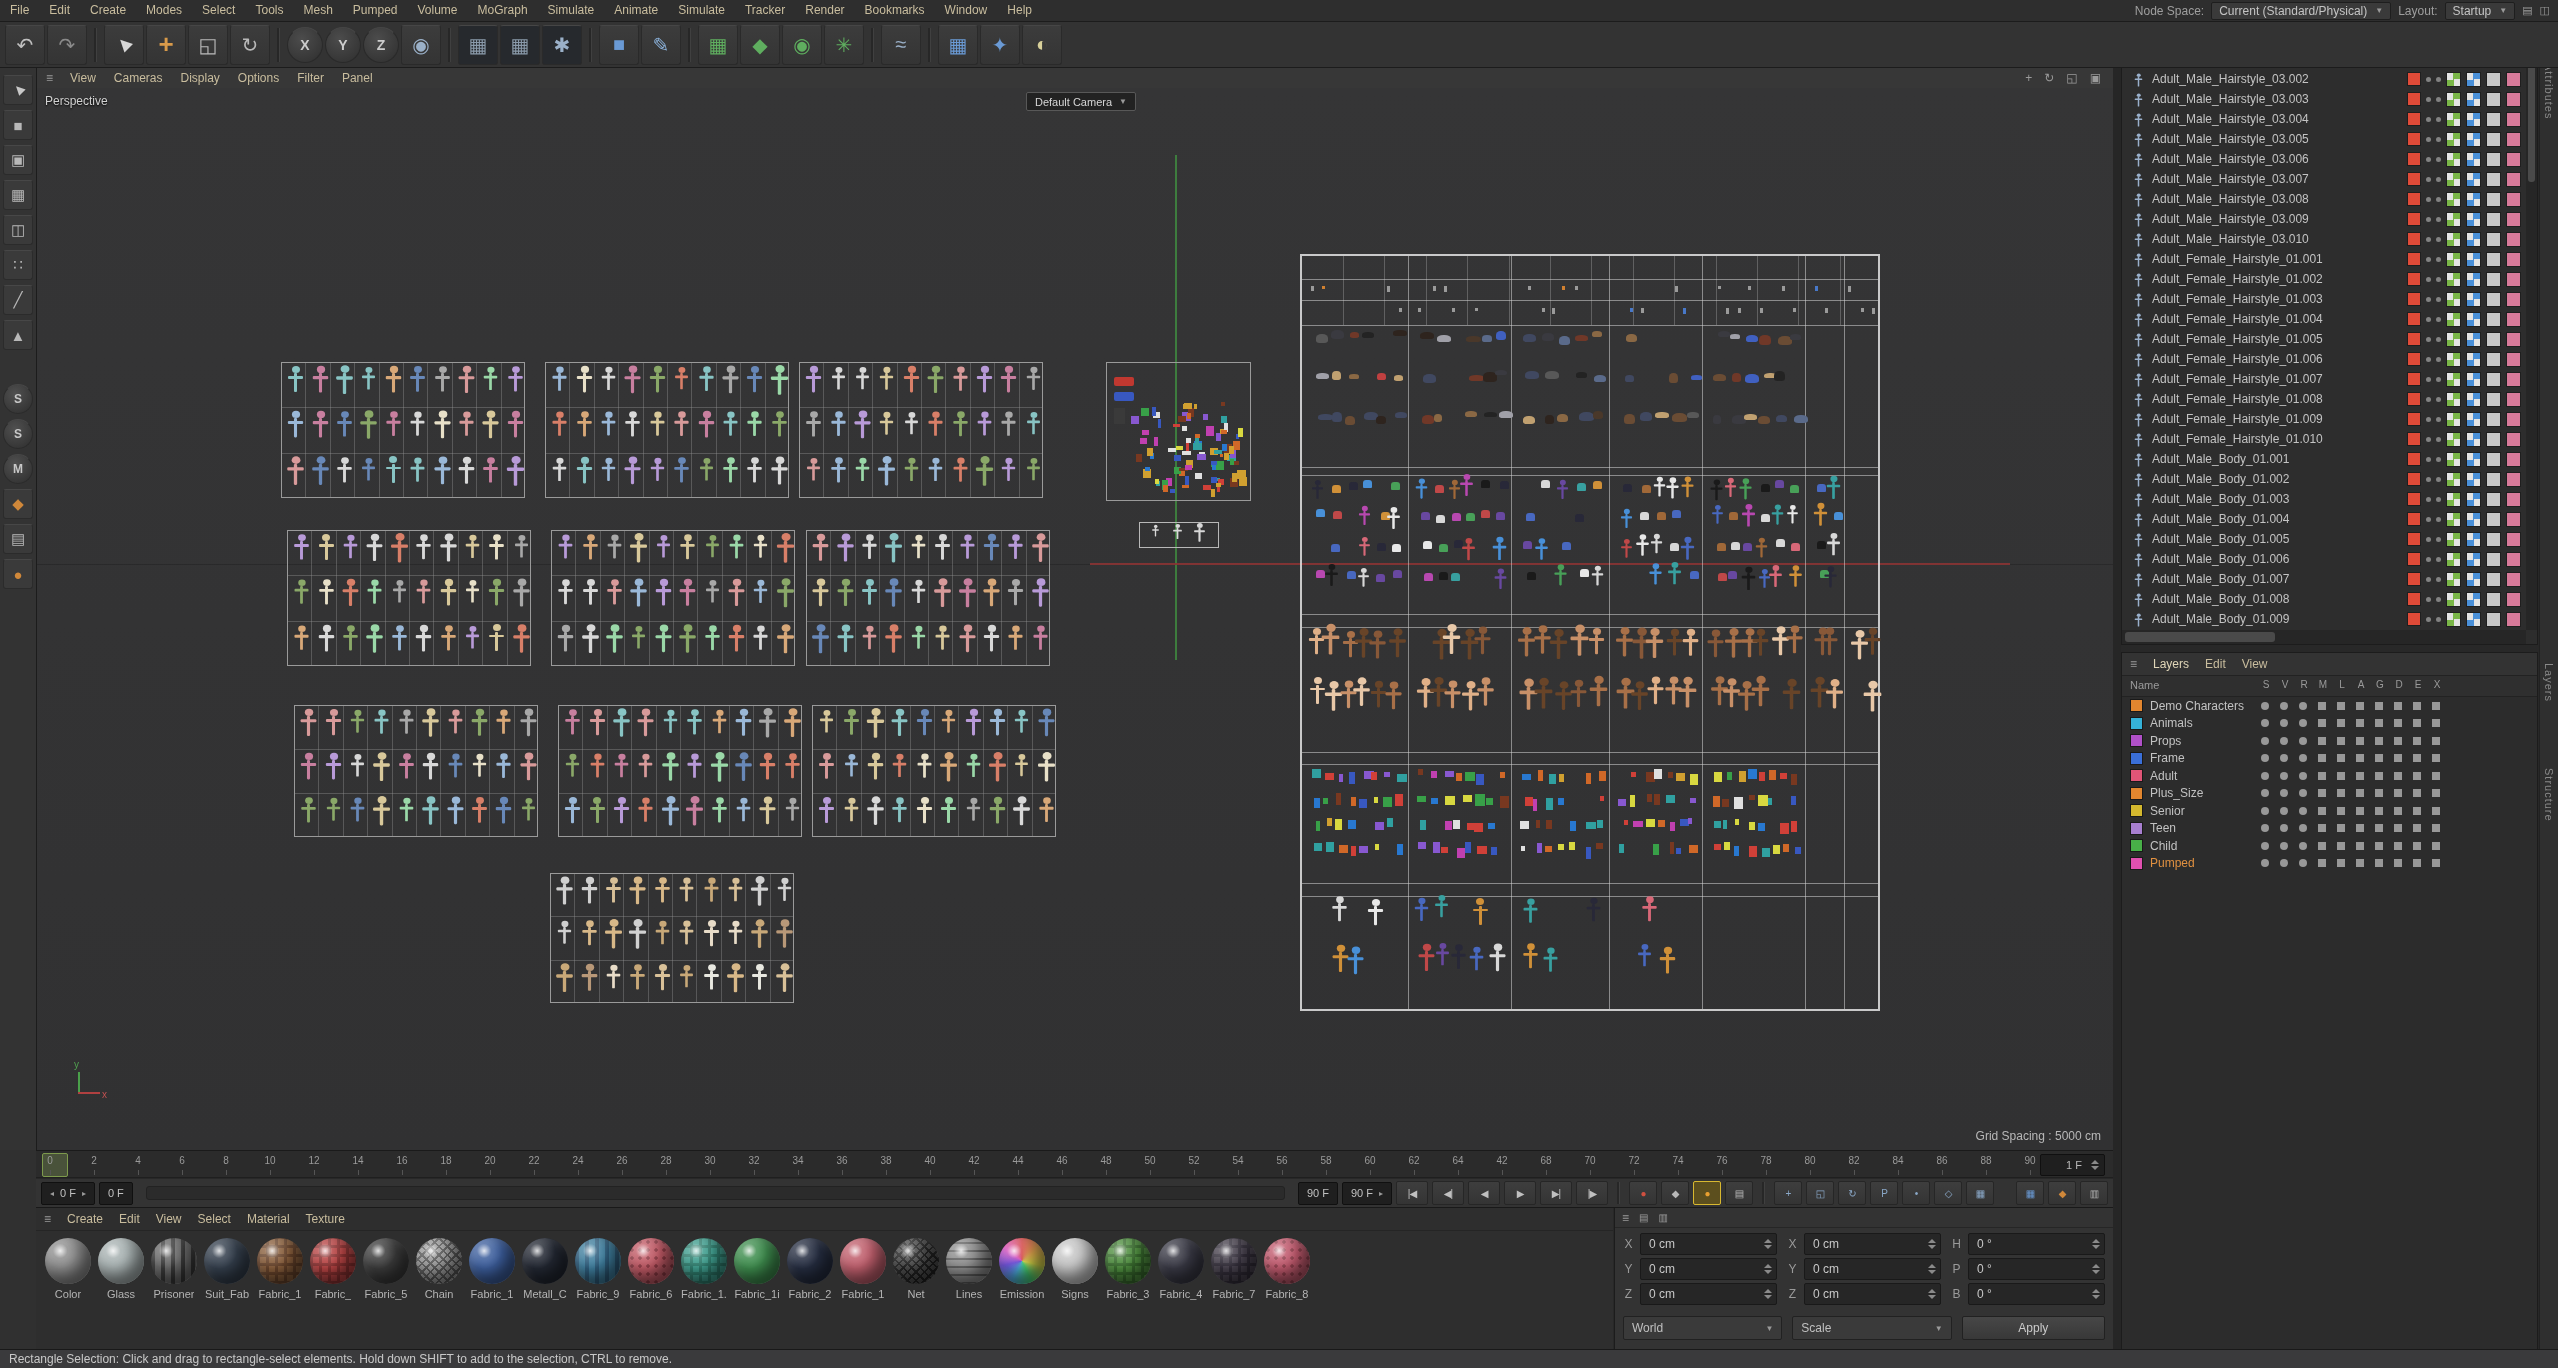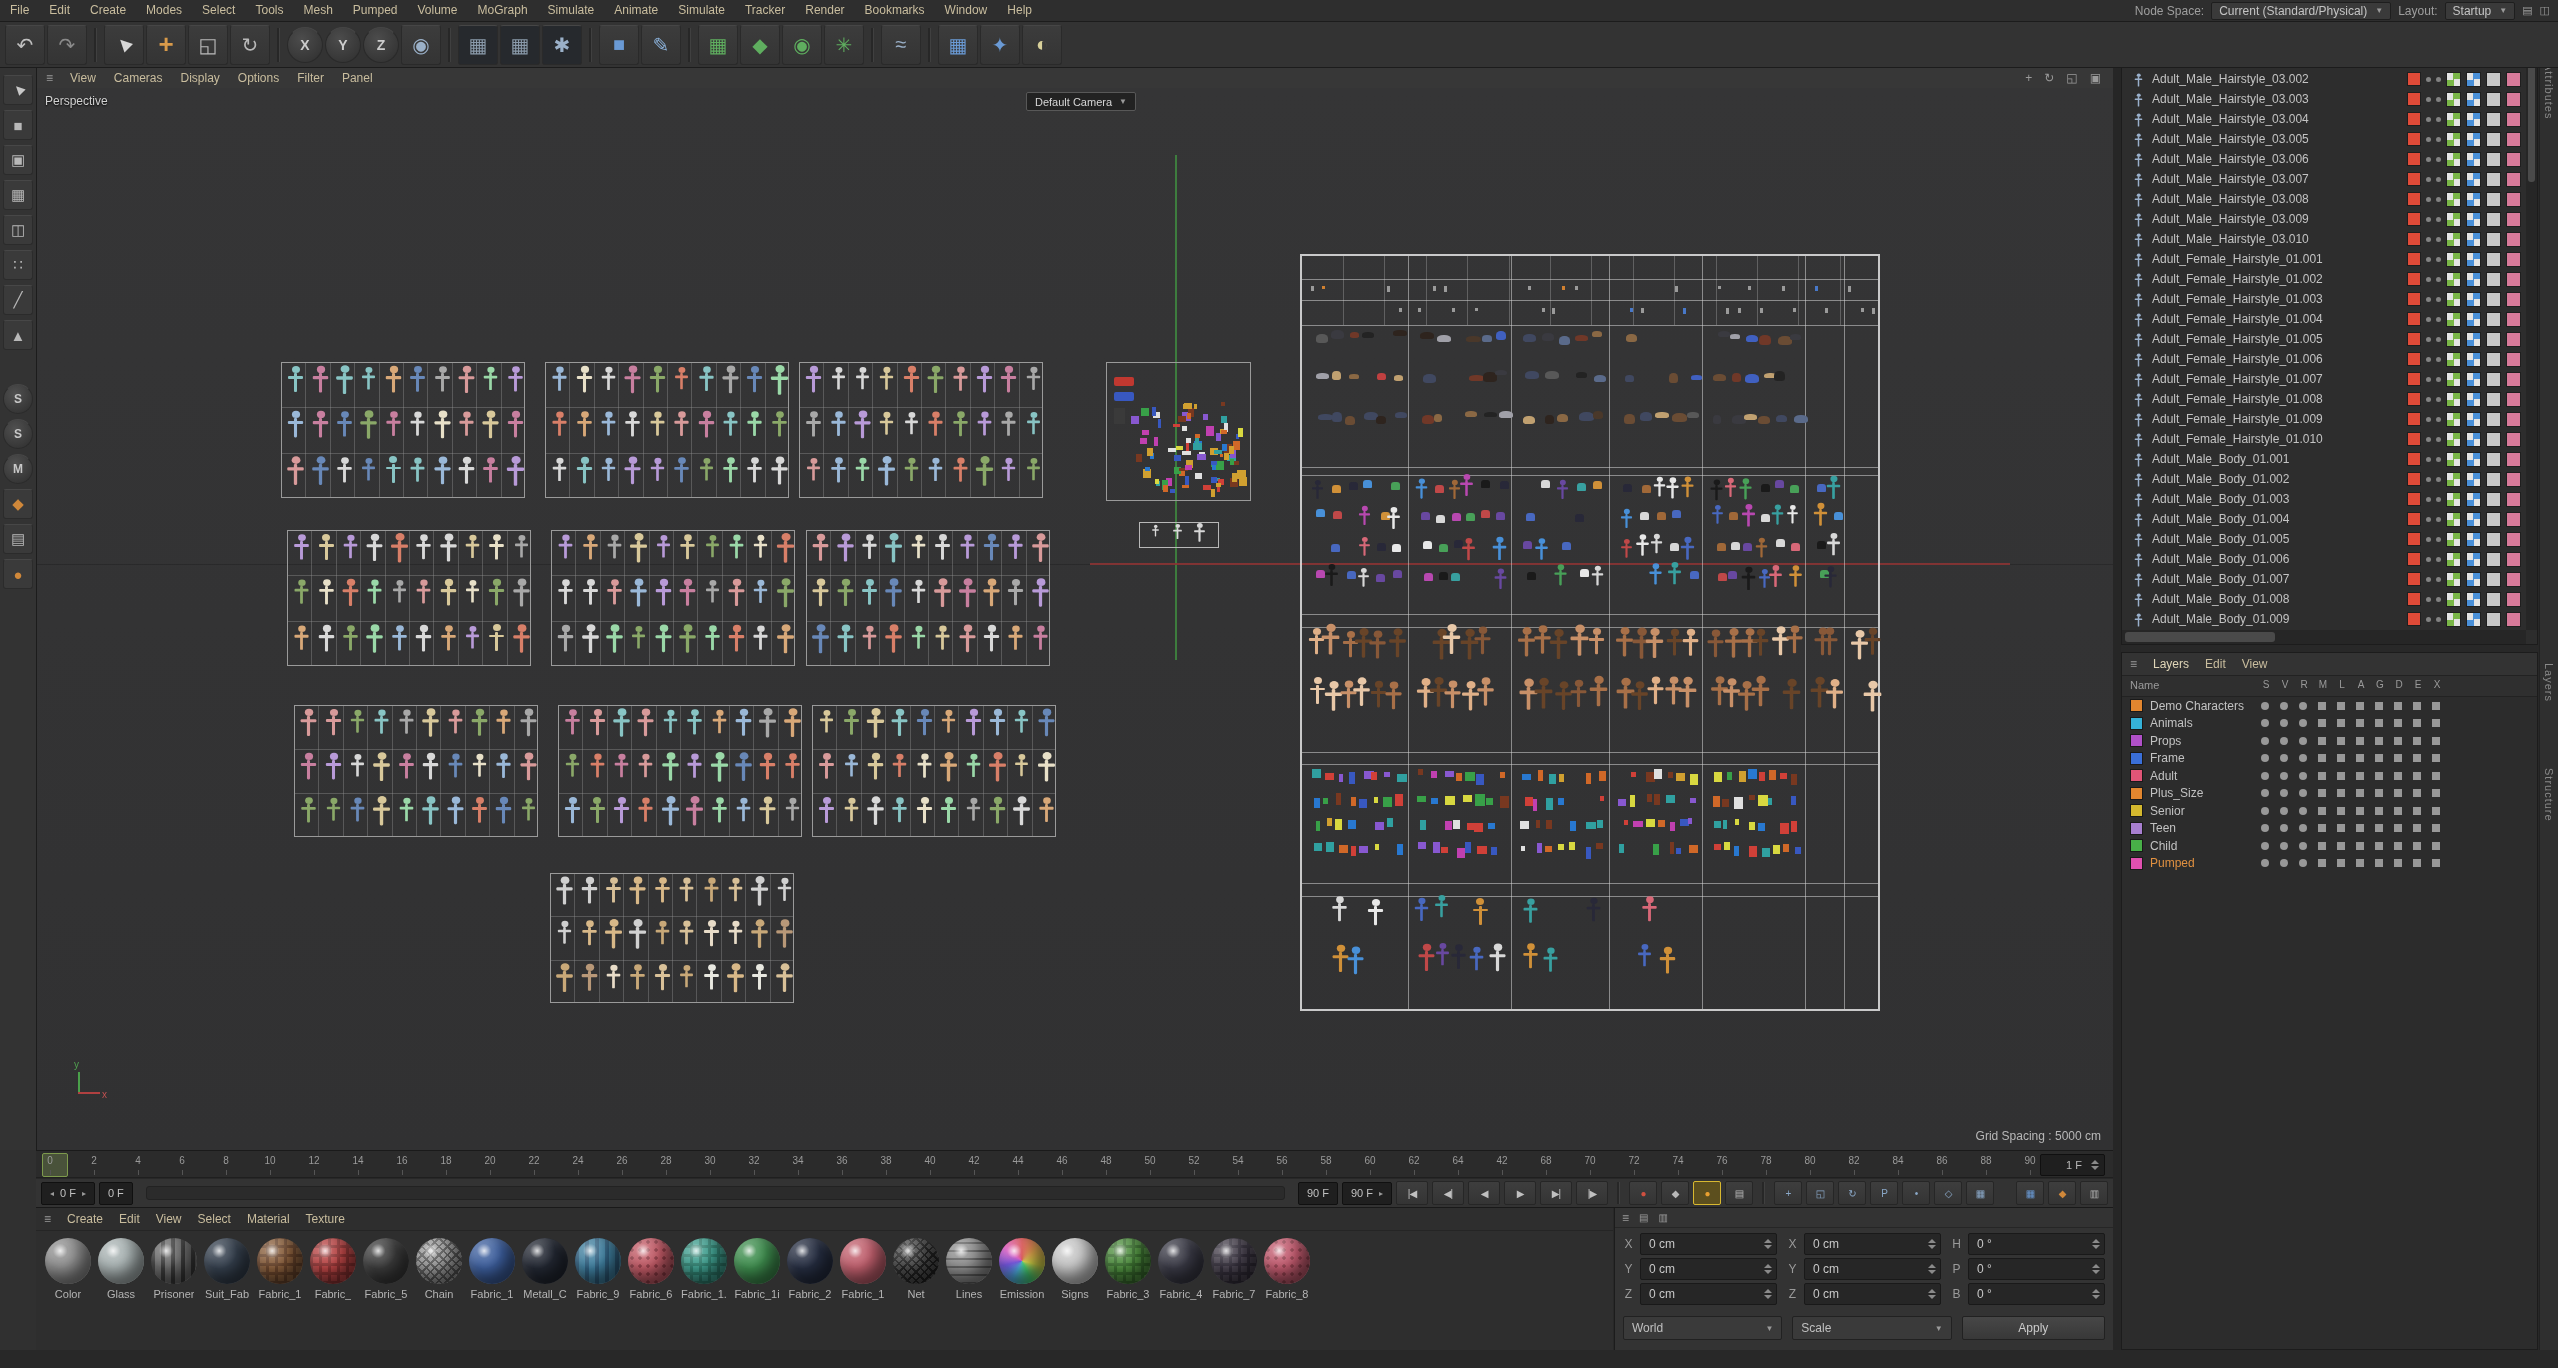--- a/index.html
+++ b/index.html
@@ -2226,14 +2226,17 @@
       <span class="cdrop">
         <span>Scale</span>
           <span class="car" style="margin-left:auto;">▼</span>
       </span>
       <span class="applybtn">Apply</span>
     </div>
   </div>
 
   <div class="corner"></div>
 
+  <div class="statusbar">
+    <span>Rectangle Selection: Click and drag to rectangle-select elements. Hold down SHIFT to add to the selection, CTRL to remove.</span>
+  </div>
 
 </div>
 
 </body></html>

